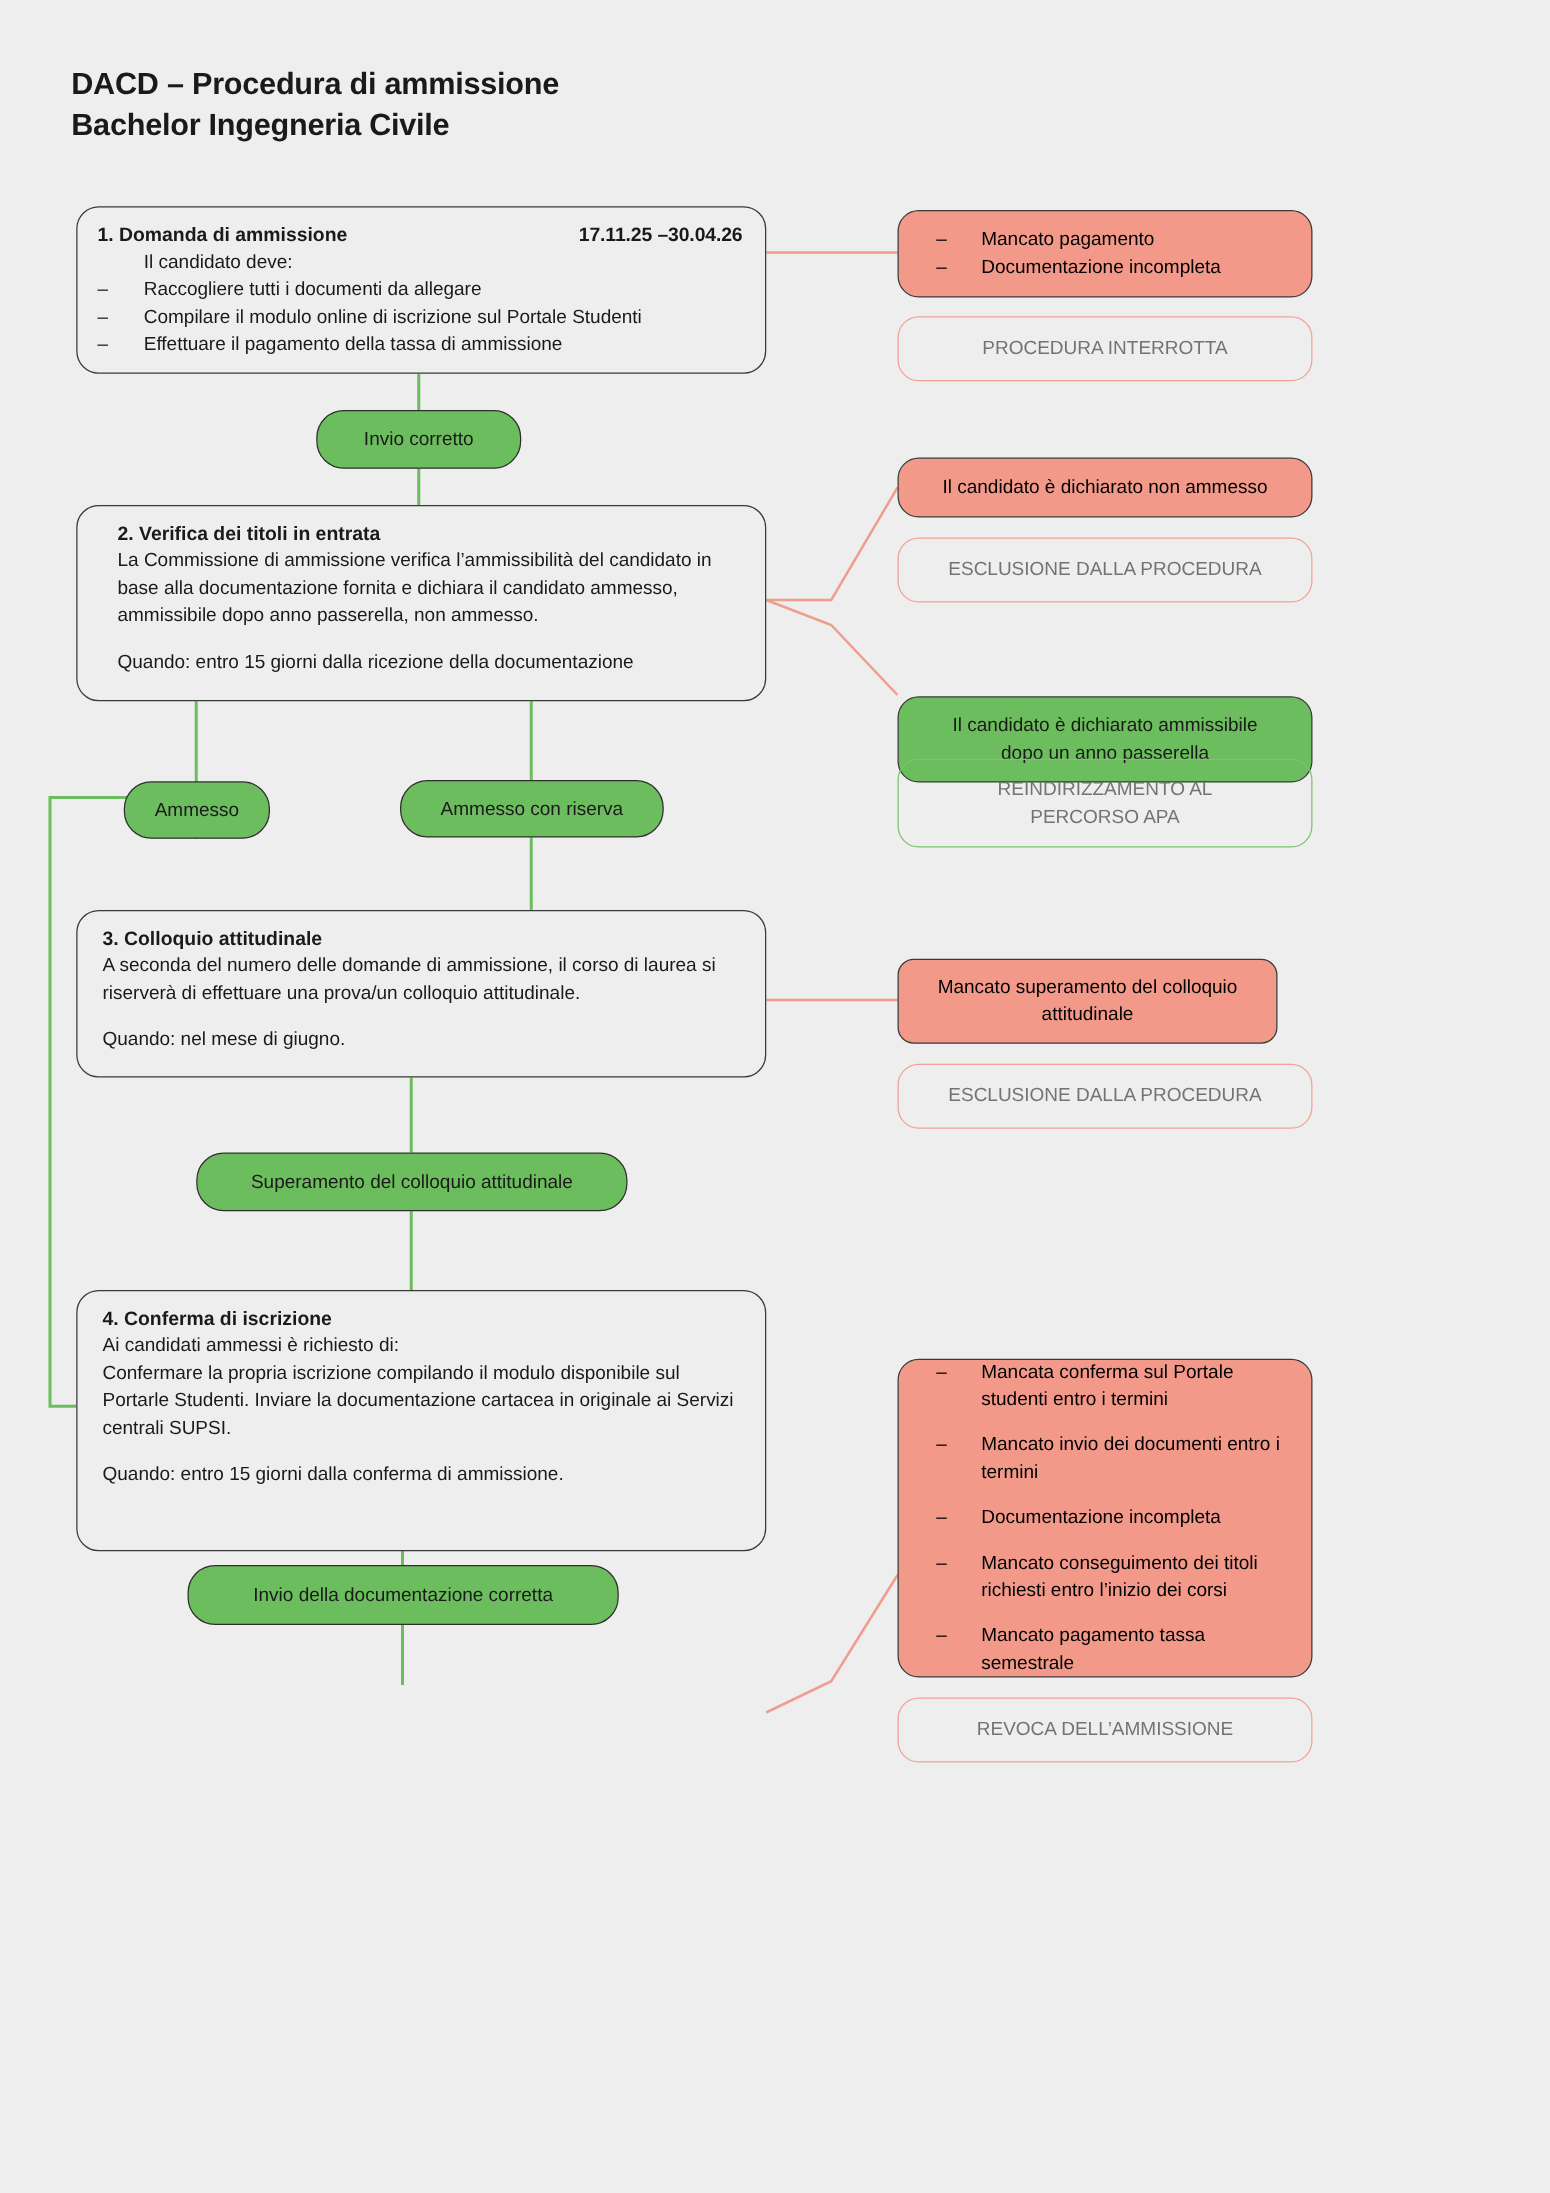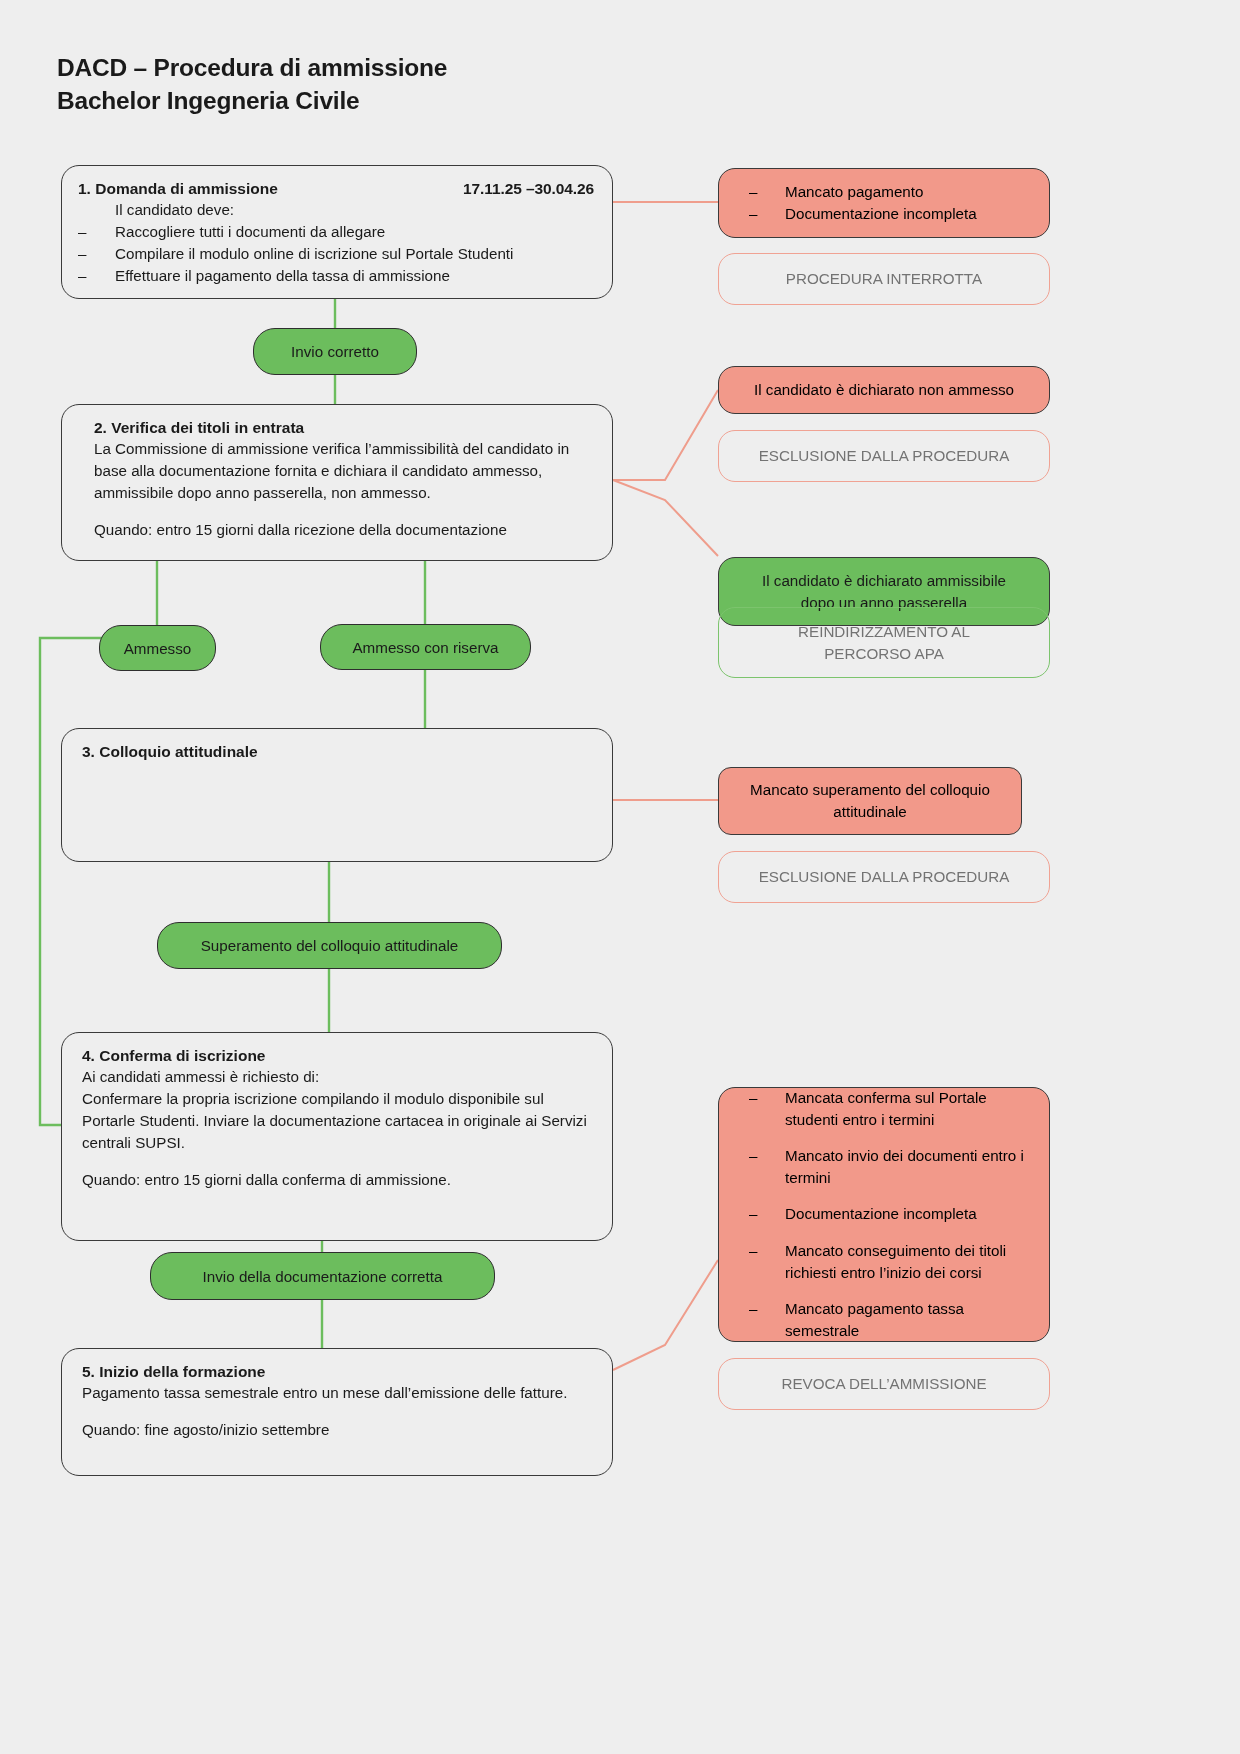--- a/index.html
+++ b/index.html
@@ -256,20 +256,25 @@
     <span>Ammesso</span>
   </div>
   <div class="node pill-green" style="left:320px; top:624px; width:211px; height:46px;">
     <span>Ammesso con riserva</span>
   </div>
 
   <div class="node step" style="left:61px; top:728px; width:552px; height:134px;">
     <div class="step-head">
       <span class="step-title">3. Colloquio attitudinale</span>
     </div>
+    <div class="step-body">
+      <p>A seconda del numero delle domande di ammissione, il corso di laurea si riserverà di effettuare una prova/un colloquio attitudinale.</p>
+      <div class="spacer"></div>
+      <p>Quando: nel mese di giugno.</p>
+    </div>
   </div>
 
   <div class="node box-red center" style="left:718px; top:767px; width:304px; height:68px;border-radius:13px;">
     <div>
       <div>Mancato superamento del colloquio</div>
       <div>attitudinale</div>
     </div>
   </div>
   <div class="node box-outline red" style="left:718px; top:851px; width:332px; height:52px;">
     <span>ESCLUSIONE DALLA PROCEDURA</span>
@@ -301,24 +306,14 @@
     </ul>
   </div>
   <div class="node box-outline red" style="left:718px; top:1358px; width:332px; height:52px;">
     <span>REVOCA DELL’AMMISSIONE</span>
   </div>
 
   <div class="node pill-green" style="left:150px; top:1252px; width:345px; height:48px;">
     <span>Invio della documentazione corretta</span>
   </div>
 
-  <div class="node step" style="left:61px; top:1348px; width:552px; height:128px;">
-    <div class="step-head">
-      <span class="step-title">5. Inizio della formazione</span>
-    </div>
-    <div class="step-body">
-      <p>Pagamento tassa semestrale entro un mese dall’emissione delle fatture.</p>
-      <div class="spacer"></div>
-      <p>Quando: fine agosto/inizio settembre</p>
-    </div>
-  </div>
 
 </div>
 
 </body></html>

